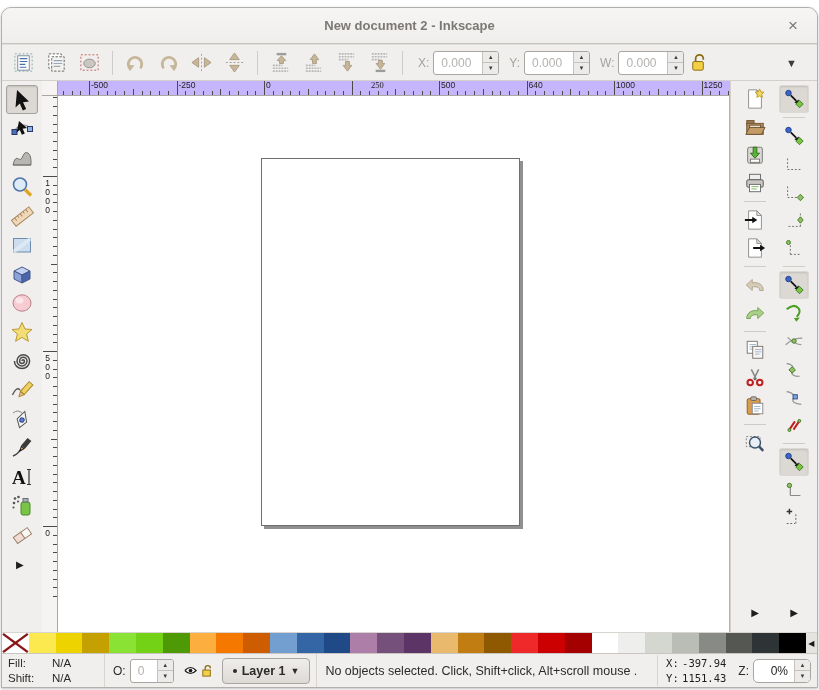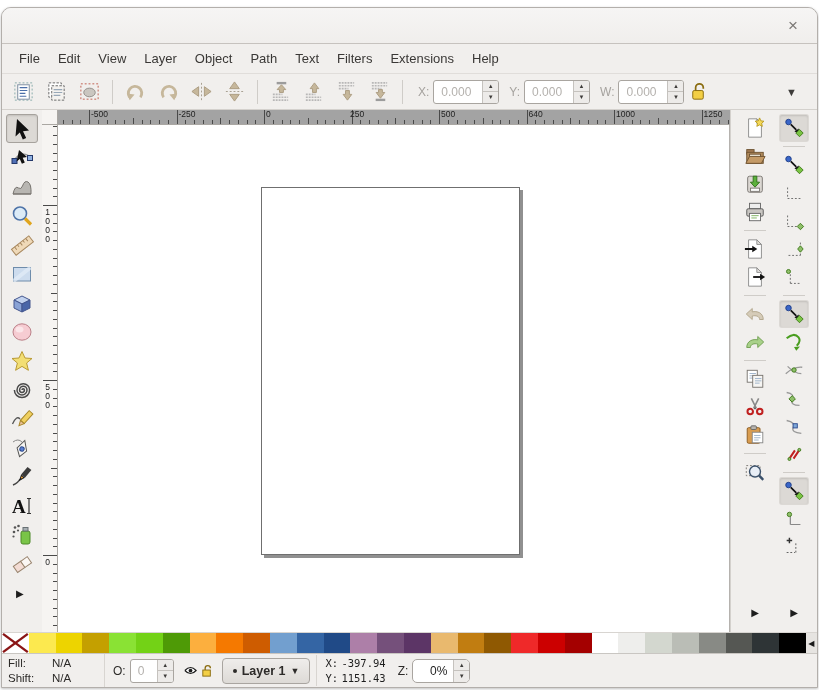--- a/index.html
+++ b/index.html
@@ -36,21 +36,21 @@
   .main{flex:1;display:flex;min-height:0;}
   .toolbox{width:40px;display:flex;flex-direction:column;align-items:center;padding-top:4px;flex:0 0 auto;}
   .tbtn{width:32px;height:29px;display:flex;align-items:center;justify-content:center;border:1px solid transparent;border-radius:3px;}
   .tbtn svg{width:24px;height:24px;}
   .pressed{background:#dcd9d5;border:1px solid #a6a29d;box-shadow:inset 0 1px 2px rgba(0,0,0,.12);}
   .expand-btn{font-size:10px;color:#1d1d1d;padding:4px 6px;}
   .toolbox .expand-btn{margin-top:6px;align-self:flex-start;margin-left:8px;}
   
   .canvas-zone{flex:1;display:grid;grid-template-columns:16px 1fr;grid-template-rows:15px 1fr;min-width:0;}
   .ruler-corner{background:#f6f4f2;border-right:1px solid #aaa7a3;border-bottom:1px solid #aaa7a3;}
-  .hruler{position:relative;background:#a3a3a3;border-bottom:1px solid #aaa7a3;overflow:hidden;}
+  .hruler{position:relative;background:#c4b5fd;border-bottom:1px solid #aaa7a3;overflow:hidden;}
   .vruler{position:relative;background:#f6f4f2;border-right:1px solid #aaa7a3;overflow:hidden;}
   .htick{position:absolute;bottom:0;width:1px;background:#4a4a4a;}
   .htick.minor{height:4px;}.htick.mid{height:6px;}.htick.major{height:14px;}
   .vtick{position:absolute;right:0;height:1px;background:#4a4a4a;}
   .vtick.minor{width:4px;}.vtick.mid{width:6px;}.vtick.major{width:14px;}
   .hlabel{position:absolute;top:0;font-size:8.5px;color:#222;line-height:1;}
   .vlabel{position:absolute;left:1px;writing-mode:vertical-lr;text-orientation:upright;font-size:8.5px;color:#222;line-height:1;letter-spacing:-1px;}
   .canvas{position:relative;background:#fff;overflow:hidden;border-right:1px solid #b5b2ae;}
   .page{position:absolute;left:203px;top:62px;width:259px;height:368px;background:#fff;border:1px solid #6f6f6f;box-shadow:3px 3px 0 #909090;}
   
@@ -104,35 +104,24 @@
     <symbol id="sym-page" viewBox="0 0 24 24">
       <path d="M5 2 h9 l5 5 v15 H5 z" fill="#fff" stroke="#8a8a8a"></path>
       <path d="M14 2 l5 5 h-5 z" fill="#e4e2de" stroke="#8a8a8a"></path>
     </symbol>
   </defs>
 </svg>
 
 <div class="window">
 
   <div class="titlebar">
+    <div class="title">New document 2 - Inkscape</div>
     <div class="close-btn">×</div>
   </div>
 
-  <div class="menubar">
-      <div class="menu-item">File</div>
-      <div class="menu-item">Edit</div>
-      <div class="menu-item">View</div>
-      <div class="menu-item">Layer</div>
-      <div class="menu-item">Object</div>
-      <div class="menu-item">Path</div>
-      <div class="menu-item">Text</div>
-      <div class="menu-item">Filters</div>
-      <div class="menu-item">Extensions</div>
-      <div class="menu-item">Help</div>
-    </div>
 
   <div class="toolbar">
     <div class="ibtn">
         <svg viewBox="0 0 24 24">
           <rect x="3" y="3" width="18" height="18" fill="none" stroke="#8aa" stroke-dasharray="2 2"></rect>
           <rect x="6" y="5" width="12" height="15" fill="#fff" stroke="#7a8ca0"></rect>
           <path d="M8 8h8M8 11h8M8 14h6M8 17h7" stroke="#4a6ea8" stroke-width="1.2"></path>
         </svg>
       </div>
     <div class="ibtn">
@@ -440,21 +429,21 @@
           <div class="htick minor" style="left: 617.25px;"></div>
           <div class="htick minor" style="left: 626px;"></div>
           <div class="htick minor" style="left: 634.75px;"></div>
           <div class="htick major" style="left: 643.5px;"></div>
           <div class="htick minor" style="left: 652.25px;"></div>
           <div class="htick minor" style="left: 661px;"></div>
           <div class="htick minor" style="left: 669.75px;"></div>
           <span class="hlabel" style="left: 33px;">-500</span>
           <span class="hlabel" style="left: 120.5px;">-250</span>
           <span class="hlabel" style="left: 208px;">0</span>
-          <span class="hlabel" style="left: 292px;">250</span>
+          <span class="hlabel" style="left: 313px; font-family: Liberation Serif, serif;">250</span>
           <span class="hlabel" style="left: 383px;">500</span>
           <span class="hlabel" style="left: 470.5px;">640</span>
           <span class="hlabel" style="left: 558px;">1000</span>
           <span class="hlabel" style="left: 645.5px;">1250</span>
         </div>
       <div class="vruler">
           <div class="vtick minor" style="top: 1.25px;"></div>
           <div class="vtick minor" style="top: 10px;"></div>
           <div class="vtick minor" style="top: 18.75px;"></div>
           <div class="vtick minor" style="top: 27.5px;"></div>
@@ -775,20 +764,21 @@
         <svg viewBox="0 0 16 16">
           <rect x="3" y="7.5" width="8" height="6.5" fill="#f3cf45" stroke="#8a6c10"></rect>
           <path d="M5.5 7.5 V5.5 a2.8 2.8 0 0 1 5.6 0" fill="none" stroke="#8a6c10" stroke-width="1.4"></path>
         </svg>
       </div>
     <div class="layer-btn">
       <span class="layer-dot"></span>
       <span>Layer 1</span>
       <span class="layer-caret">▼</span>
     </div>
+    <div class="status-msg">No objects selected. Click, Shift+click, Alt+scroll mouse .</div>
     <div class="coords">
       <span class="row">
           <span class="cl">X:</span>
           <span>-397.94</span>
         </span>
       <span class="row">
           <span class="cl">Y:</span>
           <span>1151.43</span>
         </span>
     </div>

